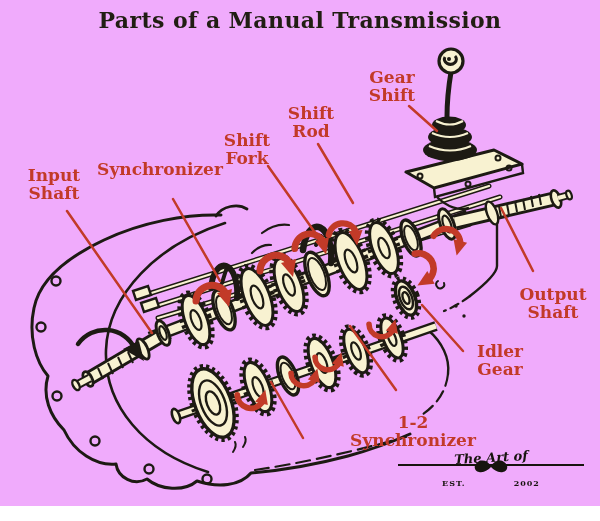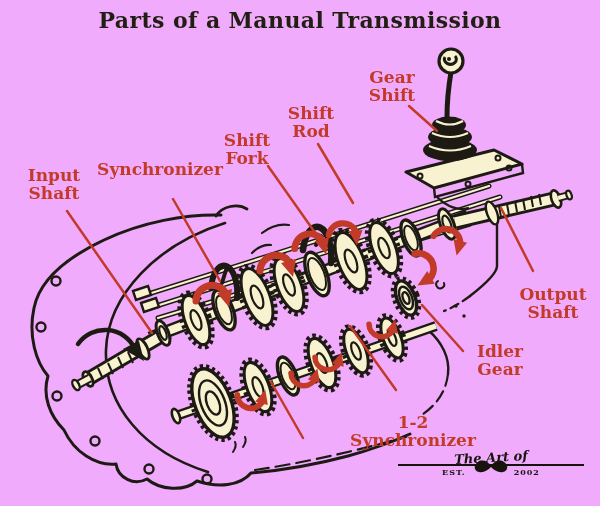--- a/index.html
+++ b/index.html
@@ -18,21 +18,21 @@
     font-size:17px;line-height:18px;text-align:center;
     transform:translateX(-50%);white-space:nowrap;
   }
   .lbl span{display:block;}
   .logo{position:absolute;left:398px;top:450px;width:186px;text-align:center;color:#17140e;}
   .logo .tagline{font-style:italic;font-weight:bold;font-size:13px;transform:rotate(-3deg);margin-bottom:-2px;}
   .logo .name{font-size:23px;font-weight:bold;letter-spacing:2px;line-height:23px;}
   .logo .rule{height:0;border-top:2.5px solid #17140e;margin-top:1px;position:relative;}
   .logo .mustache{position:absolute;left:50%;top:-7px;transform:translateX(-50%);}
   .logo .est-row{display:flex;justify-content:center;align-items:center;gap:48px;
-    font-size:8px;font-weight:bold;letter-spacing:1px;margin-top:1px;}
+    font-size:8px;font-weight:bold;letter-spacing:1px;margin-top:12px;}
 </style>
 </head>
 <body>
 
 <div class="stage">
 
   <div class="title">Parts of a Manual Transmission</div>
 
   <svg class="art" width="600" height="521" viewBox="0 0 600 521">
 

